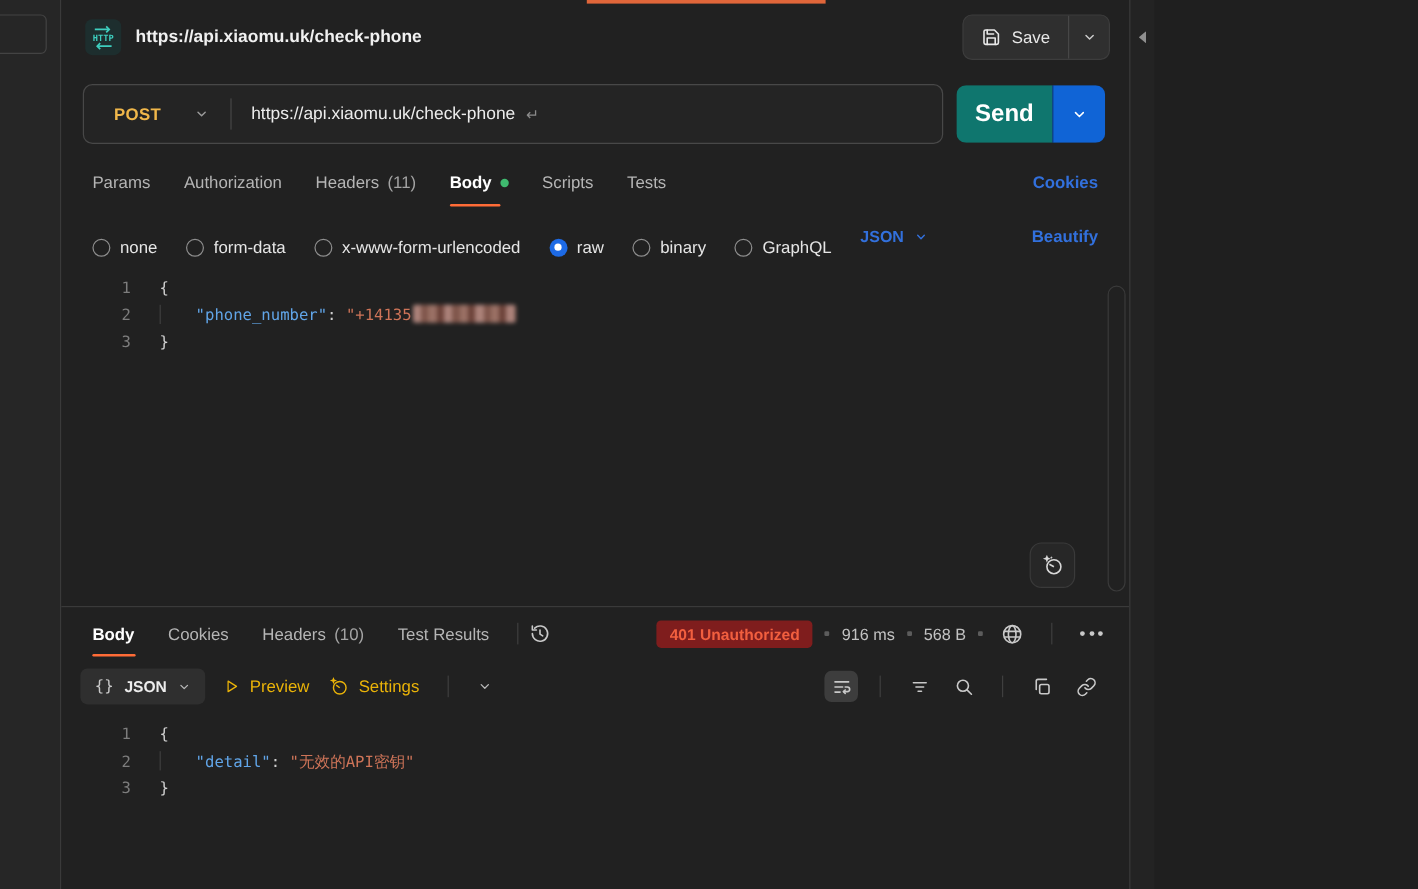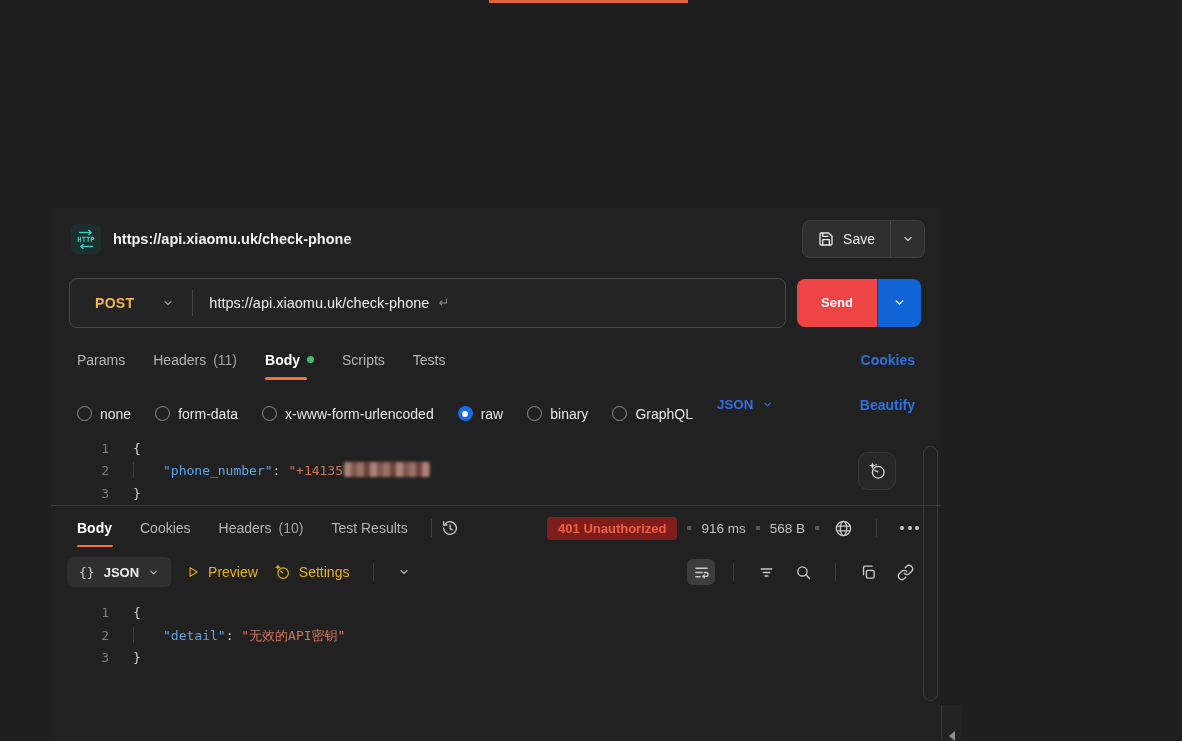--- a/index.html
+++ b/index.html
@@ -1,21 +1,21 @@
 <!DOCTYPE html>
 <html><head>
 <meta charset="utf-8">
 <style>
   * { margin:0; padding:0; box-sizing:border-box; }
   html,body { width:1182px; height:741px; overflow:hidden; background:#1f1f1f;
               font-family:"Liberation Sans", sans-serif; }
   button { background:none; border:none; font-family:inherit; cursor:pointer; }
   svg { display:block; }
 
-  .app { position:relative; display:flex; width:962px; height:741px;align-items:flex-end; }
+  .app { position:relative; display:flex; width:962px; height:741px; }
 
   
   .left-rail { flex:none; width:51px; background:#262626; border-right:1px solid #3a3a3a; position:relative; }
   .rail-box  { position:absolute; top:12px; left:-9px; width:48px; height:33px;
                border:1px solid #434343; border-radius:5px; }
   .right-rail { flex:none; width:21px; background:#232323; border-left:1px solid #3a3a3a;
                 display:flex; justify-content:center; padding-top:26px; color:#8f8f8f; }
 
   .top-indicator { position:absolute; top:0; left:489px; width:199px; height:3px;
                    background:#e0663a; z-index:6; }
@@ -35,21 +35,21 @@
 
   .url-row { flex:none; height:66px; display:flex; align-items:center; gap:11px; padding:0 20px 0 18px; }
   .url-box { flex:1; height:50px; border:1px solid #484848; border-radius:8px; background:#242424;
              display:flex; align-items:center; overflow:hidden; }
   .method-btn { display:flex; align-items:center; gap:28px; padding:0 18px 0 25px;
                 color:#f0b74a; font-weight:700; font-size:14px; letter-spacing:.3px; }
   .url-vdiv { width:1px; height:26px; background:#464646; }
   .url-input { flex:1; display:flex; align-items:center; padding-left:16px; font-size:14.5px; color:#ededed; }
   .enter-hint { color:#8a8a8a; margin-left:9px; font-size:13px; }
   .send-split { flex:none; display:flex; height:48px; border-radius:8px; overflow:hidden; }
-  .send-main  { width:80px; background:#ef4444; color:#fff; font-weight:700; font-size:13px; }
+  .send-main  { width:80px; background:#0f766e; color:#fff; font-weight:700; font-size:20px; }
   .send-caret { width:44px; background:#1064d6; border-left:1px solid rgba(0,0,0,.28);
                 display:flex; align-items:center; justify-content:center; color:#fff; }
 
   .req-tabs { flex:none; height:48px; display:flex; align-items:center; padding:0 26px 0 12px;
               font-size:14px; color:#b5b5b5; }
   .tab { position:relative; height:100%; display:flex; align-items:center; gap:7px; padding:0 14px; }
   .tab.active { color:#fff; font-weight:600; }
   .tab.active::after { content:""; position:absolute; left:14px; width:42px; bottom:4px;
                        height:2.5px; background:#ff6c37; border-radius:2px; }
   .count-green { color:#a3a3a3; }
@@ -188,20 +188,23 @@
           </span>
         </button>
       </div>
     </div>
 
     <nav class="req-tabs">
       <div class="tab">
           <span>Params</span>
         </div>
       <div class="tab">
+          <span>Authorization</span>
+        </div>
+      <div class="tab">
         <span>Headers</span>
         <span class="count-green">(11)</span>
       </div>
       <div class="tab active">
         <span>Body</span>
         <span class="dot-green"></span>
       </div>
       <div class="tab">
           <span>Scripts</span>
         </div>

